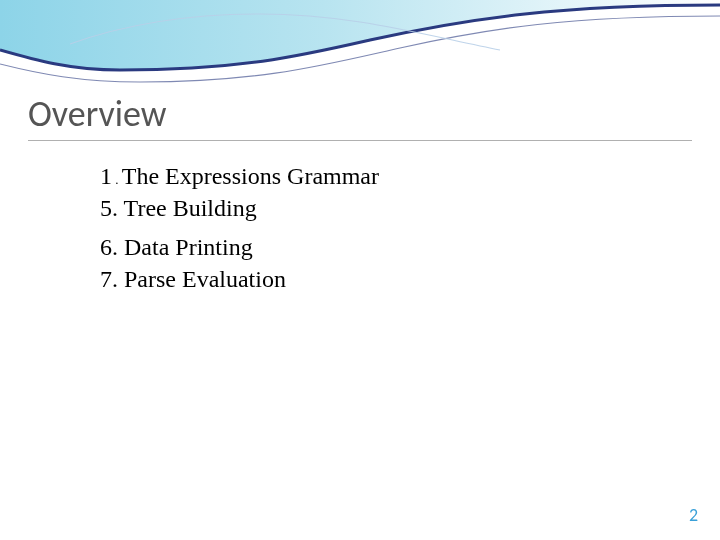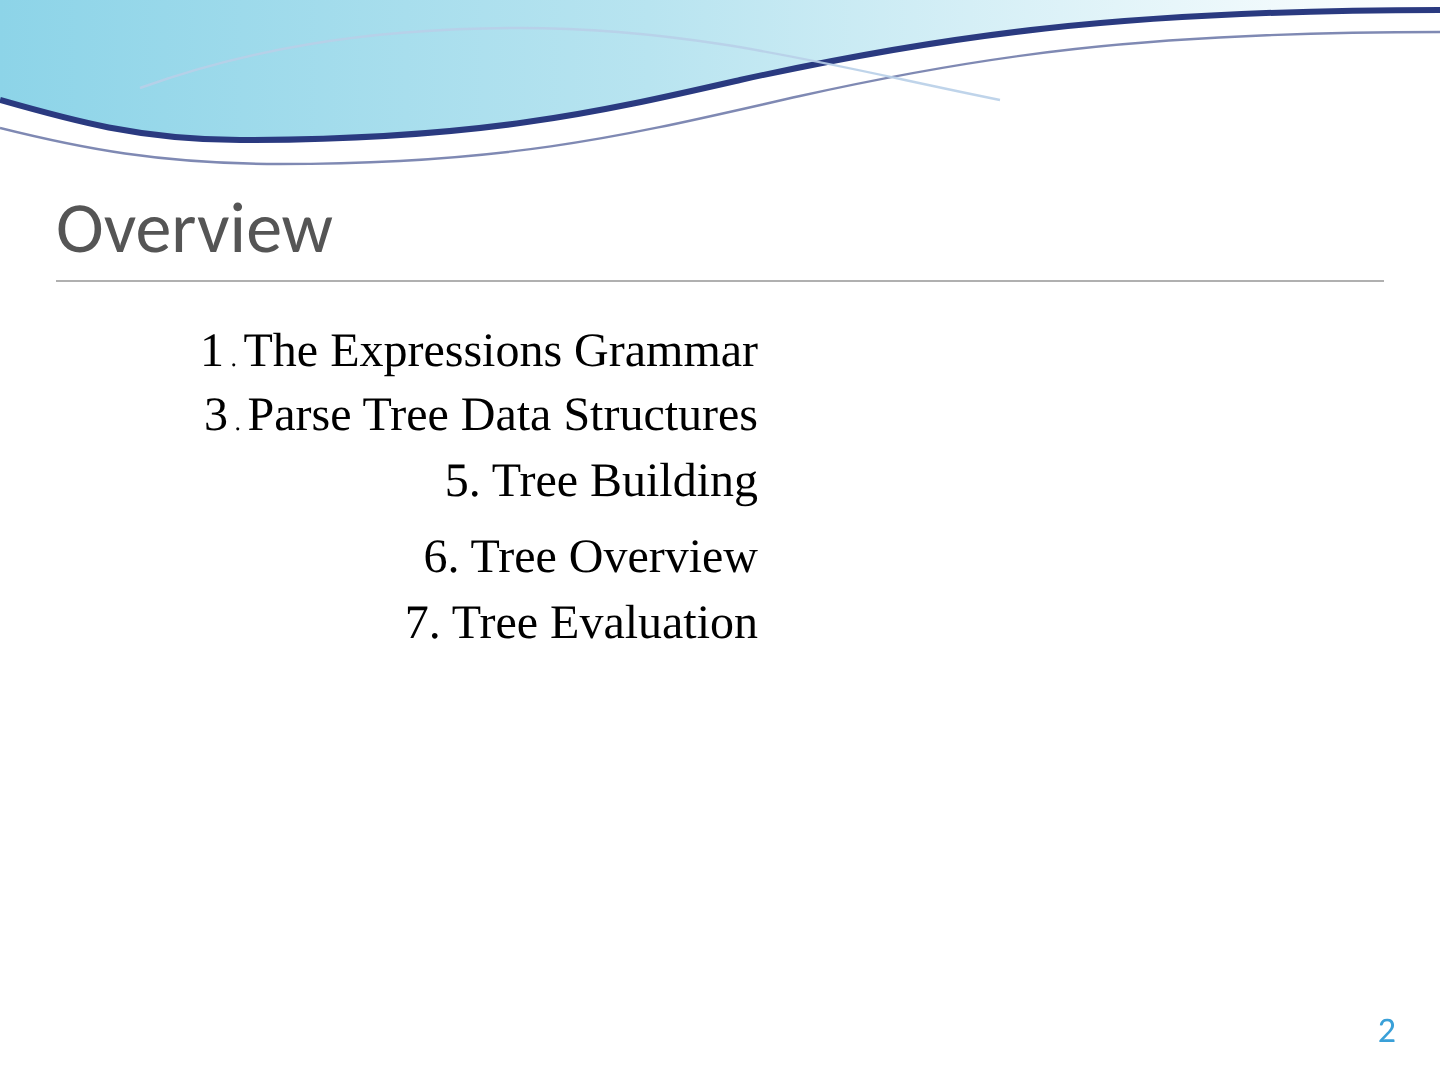--- a/index.html
+++ b/index.html
@@ -41,21 +41,20 @@
     top: 160px;
     left: 100px;
     font-size: 24px;
     color: #000000;
     line-height: 1.35;
   }
   .item {
     margin: 0;
     padding: 0;
     white-space: nowrap;
-    text-align: right;
   }
   .item-gap {
     margin-top: 6px;
   }
   .num {
     display: inline;
   }
   .dot {
     font-size: 13px;
     vertical-align: baseline;
@@ -93,26 +92,23 @@
 </svg>
 
 <div class="title">Overview</div>
 <div class="underline"></div>
 
 <div class="list">
   <div class="item">
     <span class="num">1</span><span class="dot"> . </span><span class="txt">The Expressions Grammar</span>
   </div>
   <div class="item">
-    <span class="num">3</span><span class="dot"> . </span><span class="txt">Parse Tree Data Structures</span>
-  </div>
-  <div class="item">
     <span class="num">5</span><span class="dot-norm">. </span><span class="txt">Tree Building</span>
   </div>
   <div class="item item-gap">
-    <span class="num">6</span><span class="dot-norm">. </span><span class="txt">Tree Overview</span>
+    <span class="num">6</span><span class="dot-norm">. </span><span class="txt">Data Printing</span>
   </div>
   <div class="item">
-    <span class="num">7</span><span class="dot-norm">. </span><span class="txt">Tree Evaluation</span>
+    <span class="num">7</span><span class="dot-norm">. </span><span class="txt">Parse Evaluation</span>
   </div>
 </div>
 
 <div class="page-num">2</div>
 
 </body></html>

